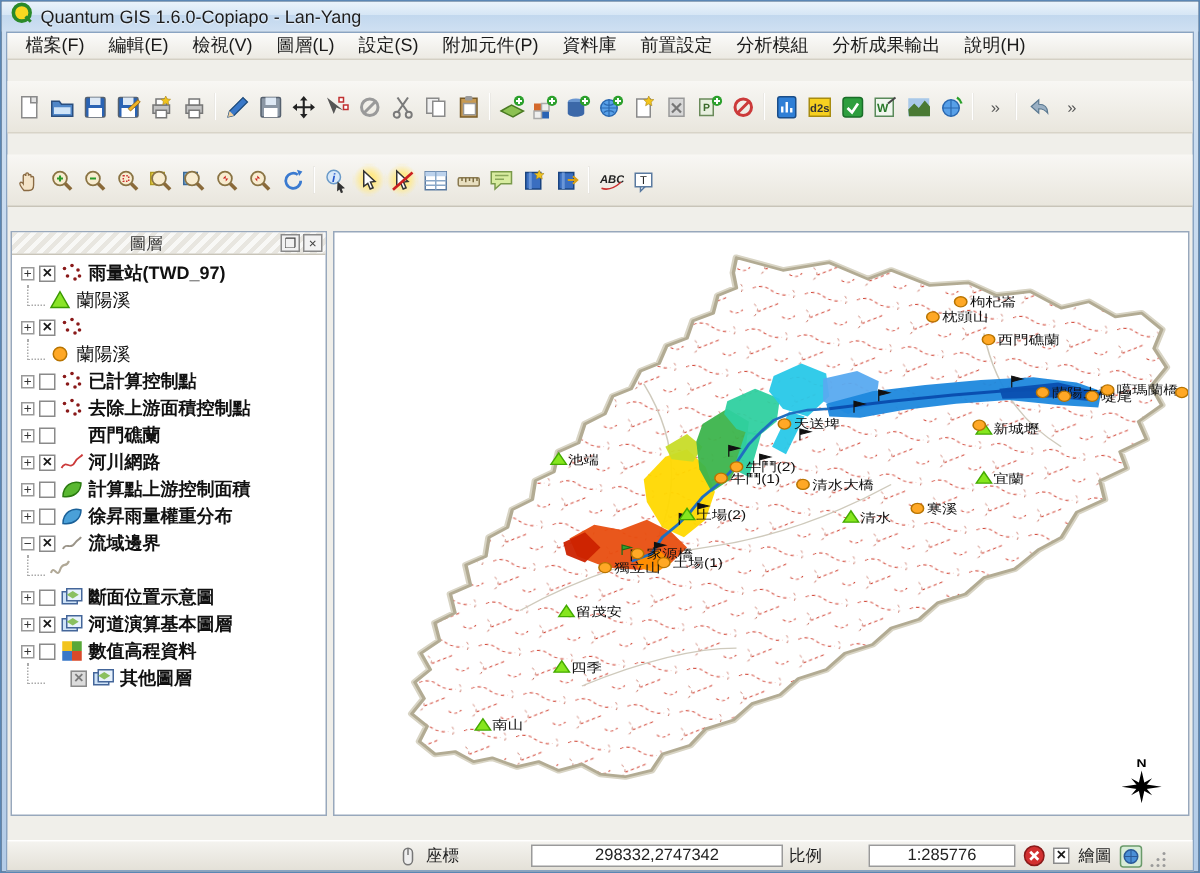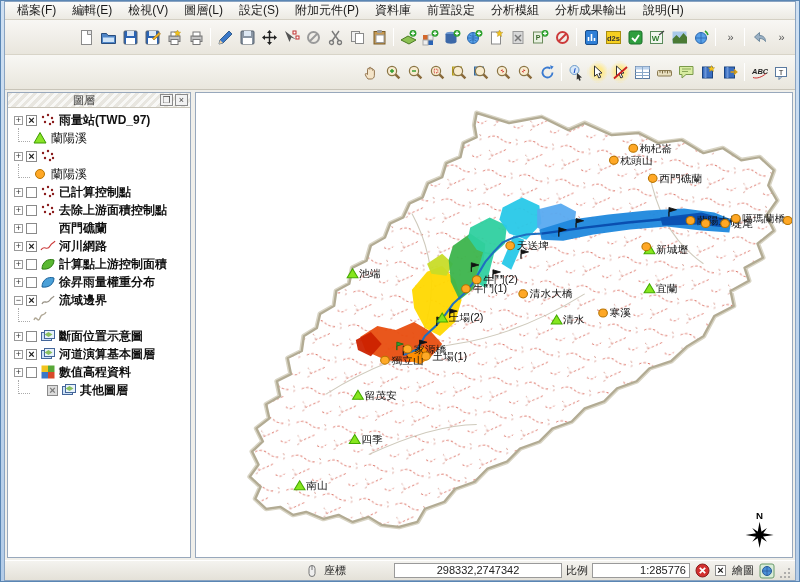--- a/index.html
+++ b/index.html
@@ -2,32 +2,32 @@
 <html><head>
 <meta charset="utf-8">
 <style>
   html,body{margin:0;padding:0;background:#444;}
   *{box-sizing:border-box;font-family:"Liberation Sans","DejaVu Sans",sans-serif;}
   .frame{width:800px;height:582px;background:linear-gradient(#cfe0f2,#b3cce8);position:relative;
          border:1px solid #5a86b4;display:flex;flex-direction:column;overflow:hidden;}
   .titlebar{height:20px;display:flex;align-items:center;padding:0 6px;gap:5px;
             background:linear-gradient(#eaf3fb 0%,#d6e6f5 45%,#c2d8ee 46%,#cfe0f2 100%);}
   .titlebar .title{font-size:12px;color:#1c1c1c;text-shadow:0 1px 1px rgba(255,255,255,.8);}
-  .client{flex:1;margin:0 3px;display:flex;flex-direction:column;background:#f0efea;border:1px solid #8aa4c2;min-height:0;}
+  .client{flex:1;margin:0 3px;display:flex;flex-direction:column;background:#f0efea;border:1px solid #8aa4c2;min-height:0;gap:14px;}
   .menubar{height:18px;display:flex;align-items:center;background:linear-gradient(#fbfbfa,#eceae3);
            border-bottom:1px solid #d4d0c4;font-size:12px;padding-left:4px;}
   .menu-item{padding:1px 8px;color:#1a1a1a;white-space:nowrap;cursor:default;}
-  .toolbar{display:flex;align-items:center;background:linear-gradient(#f8f7f4,#e9e6dd);padding:17px 3px;justify-content:flex-end;}
+  .toolbar{display:flex;align-items:center;background:linear-gradient(#f8f7f4,#e9e6dd);padding:17px 3px;}
   .tb1{height:25px;border-bottom:1px solid #d8d4c8;}
   .tb2{height:24px;border-bottom:1px solid #c8c4b8;}
   .tbtn{width:22px;height:22px;display:flex;align-items:center;justify-content:center;border:1px solid transparent;border-radius:2px;}
   .tbtn.active{background:radial-gradient(circle,#ffe98a 30%,rgba(255,233,138,0) 75%);}
   .tsep{width:1px;height:18px;background:#b8b4a8;border-right:1px solid #fff;margin:0 3px;}
   .main{flex:1;display:flex;min-height:0;padding:2px;}
-  .layers-panel{width:184px;background:#fff;border:1px solid #98a8bc;display:flex;flex-direction:column;}
+  .layers-panel{width:211px;background:#fff;border:1px solid #98a8bc;display:flex;flex-direction:column;}
   .panel-header{height:15px;background:repeating-linear-gradient(135deg,#e8e6e0 0 3px,#f8f8f6 3px 6px);
                 display:flex;align-items:center;font-size:11px;color:#333;position:relative;border-bottom:1px solid #c8c4b8;}
   .panel-title{flex:1;text-align:center;}
   .dock-btn{width:13px;height:12px;border:1px solid #8a8a8a;background:#f2f2f2;font-size:9px;line-height:10px;
             text-align:center;color:#444;margin-right:2px;}
   .tree{flex:1;overflow:hidden;padding:3px 0 0 3px;font-size:12px;}
   .trow{display:flex;align-items:center;height:18px;white-space:nowrap;}
   .trow .lab{font-weight:bold;color:#111;margin-left:3px;}
   .trow.child .lab{font-weight:normal;}
   .expander{width:9px;height:9px;border:1px solid #9a9a9a;background:#fff;font-size:9px;line-height:7px;
@@ -36,32 +36,39 @@
   .cb{width:11px;height:11px;border:1px solid #8a8a8a;background:#fff;margin-right:3px;flex:none;
       font-size:11px;line-height:9px;text-align:center;font-weight:bold;color:#1a1a1a;}
   .cb.off{color:transparent;}
   .cb.partial{background:#dcdcdc;color:#7a7a7a;}
   .sym{width:16px;height:16px;flex:none;display:flex;align-items:center;justify-content:center;}
   .conn{width:12px;height:14px;border-left:1px dotted #aaa;border-bottom:1px dotted #aaa;margin:0 2px 6px 7px;flex:none;}
   .splitter{width:4px;}
   .map-area{flex:1;background:#fff;border:1px solid #98a8bc;position:relative;overflow:hidden;}
   .map-area svg{display:block;}
   .statusbar{height:20px;background:linear-gradient(#f4f3ef,#e4e1d8);border-top:1px solid #fff;
-             display:flex;align-items:center;justify-content:flex-end;font-size:11px;color:#222;padding:0 3px;gap:4px;}
+             display:flex;align-items:center;justify-content:flex-end;font-size:11px;color:#222;padding:0 16px;gap:4px;}
   .sb-box{border:1px solid #9a9a9a;background:#fff;height:15px;line-height:13px;padding:0 3px;}
   .sb-coord{width:168px;text-align:center;margin-left:44px;}
-  .sb-scale{width:98px;text-align:right;}
+  .sb-scale{width:98px;text-align:center;margin-left:27px;}
   .sb-btn{width:17px;height:16px;display:flex;align-items:center;justify-content:center;}
   .sb-cb{display:flex;align-items:center;gap:3px;}
   .grip{width:13px;height:13px;align-self:flex-end;}
 </style>
 </head>
 <body>
 
 <div class="frame">
+  <div class="titlebar">
+    <span><svg width="15" height="15" viewBox="0 0 15 15">
+          <circle cx="7.5" cy="7.5" r="5.6" fill="#f8d820" stroke="#2a8a2a" stroke-width="2.4"></circle>
+          <path d="M10 10l3.5 3.5" stroke="#2a8a2a" stroke-width="2"></path>
+        </svg></span>
+    <span class="title">Quantum GIS 1.6.0-Copiapo - Lan-Yang</span>
+  </div>
   <div class="client">
     <div class="menubar" id="menubar">
         <span class="menu-item">檔案(F)</span>
         <span class="menu-item">編輯(E)</span>
         <span class="menu-item">檢視(V)</span>
         <span class="menu-item">圖層(L)</span>
         <span class="menu-item">設定(S)</span>
         <span class="menu-item">附加元件(P)</span>
         <span class="menu-item">資料庫</span>
         <span class="menu-item">前置設定</span>

